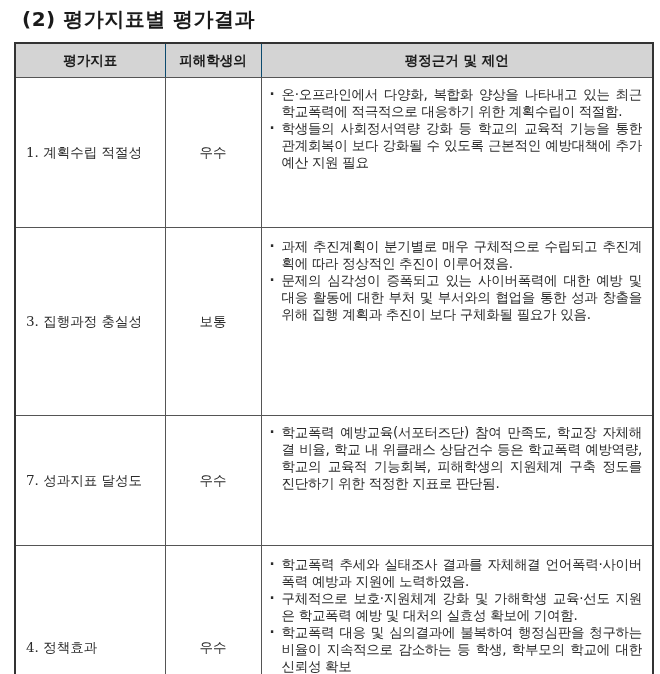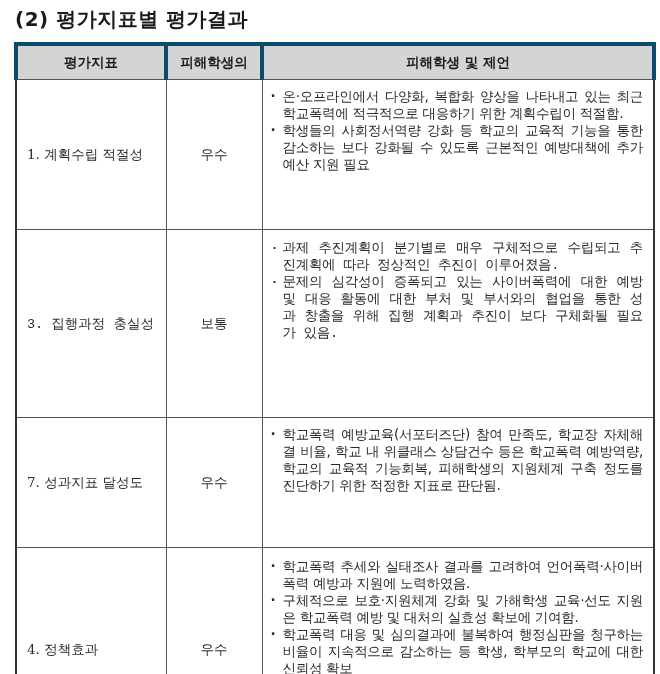--- a/index.html
+++ b/index.html
@@ -10,21 +10,21 @@
   body {
     width: 660px;
     height: 674px;
     position: relative;
     overflow: hidden;
     font-family: "DejaVu Serif", "Liberation Serif", serif;
     color: #222;
   }
   .section-title {
     position: absolute;
-    left: 15px;
+    left: 22px;
     top: 6px;
     font-family: "DejaVu Sans", "Liberation Sans", sans-serif;
     font-weight: bold;
     font-size: 20px;
     color: #1a1a1a;
     letter-spacing: 0.5px;
     margin: 0;
   }
   table.eval {
     position: absolute;
@@ -36,33 +36,33 @@
     border: 2px solid #333;
   }
   table.eval th {
     background: #d4d4d4;
     font-family: "DejaVu Sans", "Liberation Sans", sans-serif;
     font-weight: bold;
     font-size: 13.5px;
     color: #1a1a1a;
     height: 33px;
     padding: 0;
-    border: 4px solid #0c4a6e;
+    border: 1px solid #0c4a6e;
     border-bottom: 1px solid #555;
     text-align: center;
   }
   table.eval td {
     border: 1px solid #555;
     font-size: 13.5px;
     vertical-align: middle;
     padding: 12px;
     color: #2a2a2a;
   }
   table.eval tr.r1 td { height: 125px; }
-  table.eval tr.r2 td { height: 163px; font-family: Liberation Mono, monospace; }
+  table.eval tr.r2 td { height: 163px; }
   table.eval tr.r3 td { height: 105px; }
   table.eval tr.r4 td { height: 179px; }
   td.indicator {
     padding-left: 10px !important;
     white-space: nowrap;
   }
   td.result {
     text-align: center;
     margin-left: 8px;
   }
@@ -104,31 +104,31 @@
 <table class="eval">
   <colgroup>
     <col style="width:150px">
     <col style="width:96px">
     <col style="width:392px">
   </colgroup>
   <thead>
     <tr>
       <th>평가지표</th>
       <th>피해학생의</th>
-      <th>피해학생 및 제언</th>
+      <th>평정근거 및 제언</th>
     </tr>
   </thead>
   <tbody>
     <tr class="r1">
       <td class="indicator">1. 계획수립 적절성</td>
       <td class="result">우수</td>
       <td class="basis">
         <ul>
           <li>온·오프라인에서 다양화, 복합화 양상을 나타내고 있는 최근 학교폭력에 적극적으로 대응하기 위한 계획수립이 적절함.</li>
-          <li>학생들의 사회정서역량 강화 등 학교의 교육적 기능을 통한 감소하는 보다 강화될 수 있도록 근본적인 예방대책에 추가 예산 지원 필요</li>
+          <li>학생들의 사회정서역량 강화 등 학교의 교육적 기능을 통한 관계회복이 보다 강화될 수 있도록 근본적인 예방대책에 추가 예산 지원 필요</li>
         </ul>
       </td>
     </tr>
     <tr class="r2">
       <td class="indicator">3. 집행과정 충실성</td>
       <td class="result">보통</td>
       <td class="basis">
         <ul>
           <li>과제 추진계획이 분기별로 매우 구체적으로 수립되고 추진계획에 따라 정상적인 추진이 이루어졌음.</li>
           <li>문제의 심각성이 증폭되고 있는 사이버폭력에 대한 예방 및 대응 활동에 대한 부처 및 부서와의 협업을 통한 성과 창출을 위해 집행 계획과 추진이 보다 구체화될 필요가 있음.</li>
@@ -142,20 +142,20 @@
         <ul>
           <li>학교폭력 예방교육(서포터즈단) 참여 만족도, 학교장 자체해결 비율, 학교 내 위클래스 상담건수 등은 학교폭력 예방역량, 학교의 교육적 기능회복, 피해학생의 지원체계 구축 정도를 진단하기 위한 적정한 지표로 판단됨.</li>
         </ul>
       </td>
     </tr>
     <tr class="r4">
       <td class="indicator">4. 정책효과</td>
       <td class="result">우수</td>
       <td class="basis">
         <ul>
-          <li>학교폭력 추세와 실태조사 결과를 고려하여 언어폭력·사이버 폭력 예방과 지원에 노력하였음.</li>
+          <li>학교폭력 추세와 실태조사 결과를 자체해결 언어폭력·사이버 폭력 예방과 지원에 노력하였음.</li>
           <li>구체적으로 보호·지원체계 강화 및 가해학생 교육·선도 지원은 학교폭력 예방 및 대처의 실효성 확보에 기여함.</li>
           <li>학교폭력 대응 및 심의결과에 불복하여 행정심판을 청구하는 비율이 지속적으로 감소하는 등 학생, 학부모의 학교에 대한 신뢰성 확보</li>
         </ul>
       </td>
     </tr>
   </tbody>
 </table>
 
 </body></html>

